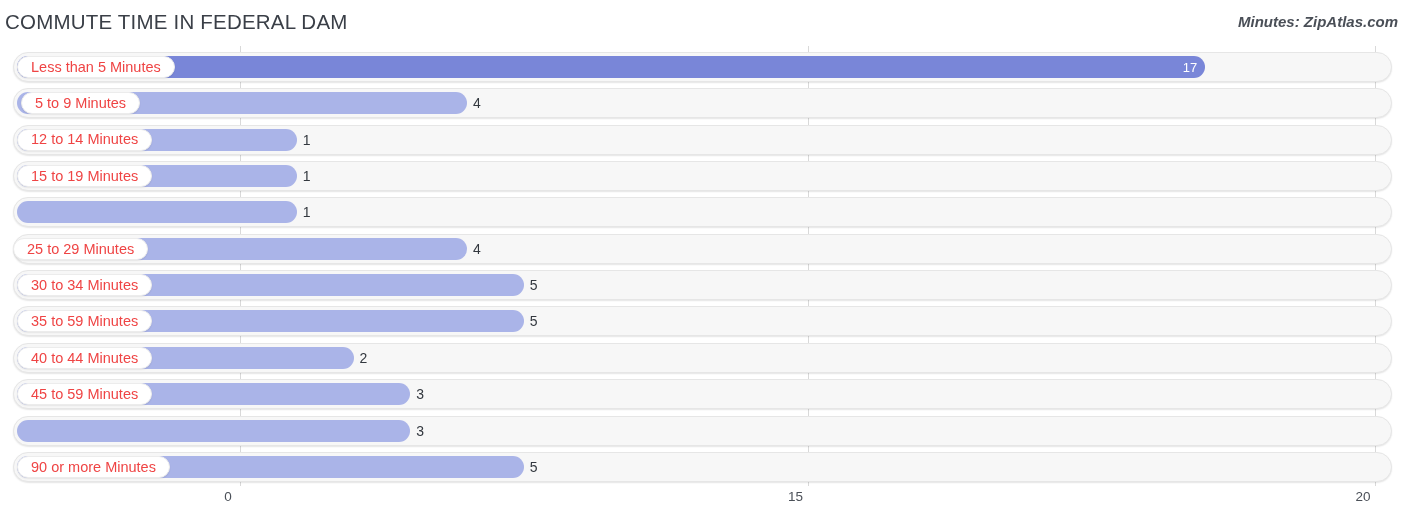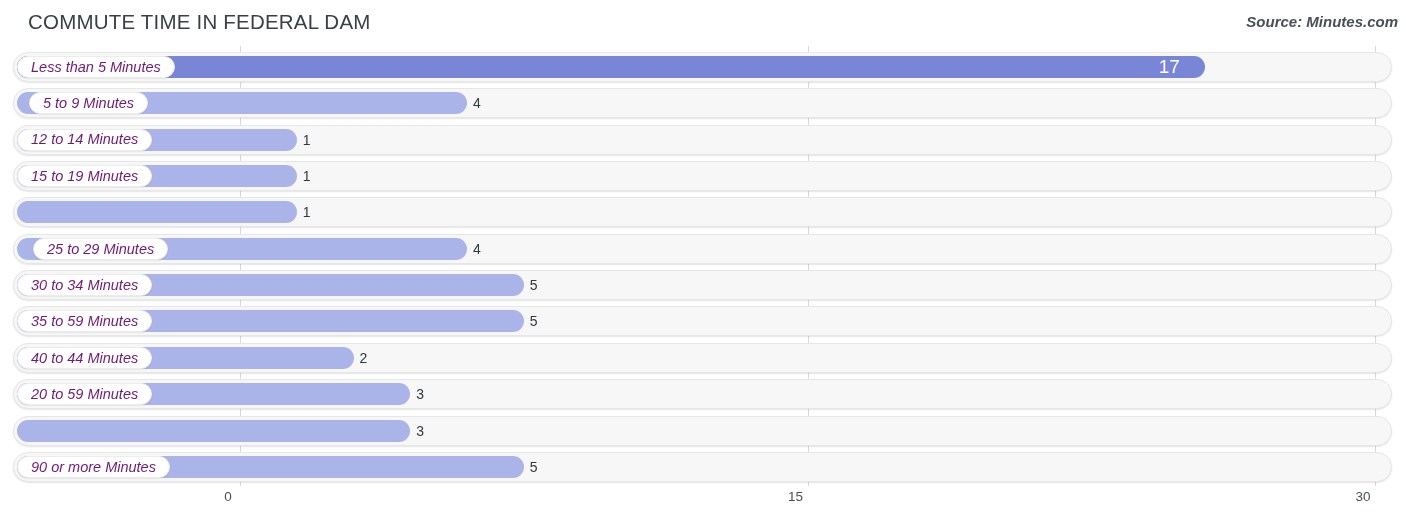--- a/index.html
+++ b/index.html
@@ -18,21 +18,21 @@
 
   
   .header {
     position: absolute;
     left: 0; top: 0;
     width: 1406px;
     height: 46px;
   }
   .chart-title {
     position: absolute;
-    left: 28px;
+    left: 5px;
     top: 10px;
     font-size: 20.5px;
     letter-spacing: 0.2px;
     color: #3a3f47;
     font-weight: 400;
     white-space: nowrap;
   }
   .source {
     position: absolute;
     right: 8px;
@@ -118,40 +118,40 @@
     background: #ffffff;
     border: 1px solid #ececec;
     box-sizing: border-box;
     padding: 0 13px;
     display: flex;
     align-items: center;
     box-shadow: 0 1px 1.5px rgba(0,0,0,0.07);
   }
   .label-pill span {
     font-size: 14.5px;
-    color: #701a75;
+    color: #ef4444;
     white-space: nowrap;
     line-height: 1;
-    font-style: italic;
   }
 
   
   .value {
     position: absolute;
     top: 0;
     height: 30px;
     display: flex;
     align-items: center;
     font-size: 14px;
     color: #33383f;
     white-space: nowrap;
   }
   .value.inside {
     color: #ffffff;
-    font-size: 19px;
+    font-size: 13px;
+    margin-left: 24px;
   }
 
   
   .axis {
     position: absolute;
     left: 0;
     top: 486px;
     width: 1406px;
     height: 37px;
   }
@@ -162,42 +162,42 @@
     color: #4b5058;
     transform: translateX(-50%);
     white-space: nowrap;
   }
 </style>
 </head>
 <body>
 
 <div class="header">
   <div class="chart-title">COMMUTE TIME IN FEDERAL DAM</div>
-  <div class="source">Source: Minutes.com</div>
+  <div class="source">Minutes: ZipAtlas.com</div>
 </div>
 
 <div class="plot">
   <div class="gridlines" id="gridlines">
       <div class="gridline" style="left: 240px;"></div>
       <div class="gridline" style="left: 807.5px;"></div>
       <div class="gridline" style="left: 1375px;"></div>
     </div>
   <div class="rows" id="rows">
       <div class="row" style="top: 6px;">
         <div class="track"></div>
         <div class="bar highlight" style="width: 1187.75px;"></div>
         <div class="label-pill" style="left: 4px;">
           <span>Less than 5 Minutes</span>
         </div>
         <div class="value inside" style="left: 1145.75px;">17</div>
       </div>
       <div class="row" style="top: 42.35px;">
         <div class="track"></div>
         <div class="bar" style="width: 450px;"></div>
-        <div class="label-pill" style="left: 16px;">
+        <div class="label-pill" style="left: 8px;">
           <span>5 to 9 Minutes</span>
         </div>
         <div class="value" style="left: 460px;">4</div>
       </div>
       <div class="row" style="top: 78.7px;">
         <div class="track"></div>
         <div class="bar" style="width: 279.75px;"></div>
         <div class="label-pill" style="left: 4px;">
           <span>12 to 14 Minutes</span>
         </div>
@@ -212,21 +212,21 @@
         <div class="value" style="left: 289.75px;">1</div>
       </div>
       <div class="row" style="top: 151.4px;">
         <div class="track"></div>
         <div class="bar" style="width: 279.75px;"></div>
         <div class="value" style="left: 289.75px;">1</div>
       </div>
       <div class="row" style="top: 187.75px;">
         <div class="track"></div>
         <div class="bar" style="width: 450px;"></div>
-        <div class="label-pill" style="left: 20px;">
+        <div class="label-pill" style="left: 0;">
           <span>25 to 29 Minutes</span>
         </div>
         <div class="value" style="left: 460px;">4</div>
       </div>
       <div class="row" style="top: 224.1px;">
         <div class="track"></div>
         <div class="bar" style="width: 506.75px;"></div>
         <div class="label-pill" style="left: 4px; text-align: center;">
           <span>30 to 34 Minutes</span>
         </div>
@@ -245,21 +245,21 @@
         <div class="bar" style="width: 336.5px;"></div>
         <div class="label-pill" style="left: 4px;">
           <span>40 to 44 Minutes</span>
         </div>
         <div class="value" style="left: 346.5px;">2</div>
       </div>
       <div class="row" style="top: 333.15px;">
         <div class="track"></div>
         <div class="bar" style="width: 393.25px;"></div>
         <div class="label-pill" style="left: 4px;">
-          <span>20 to 59 Minutes</span>
+          <span>45 to 59 Minutes</span>
         </div>
         <div class="value" style="left: 403.25px;">3</div>
       </div>
       <div class="row" style="top: 369.5px;">
         <div class="track"></div>
         <div class="bar" style="width: 393.25px;"></div>
         <div class="value" style="left: 403.25px;">3</div>
       </div>
       <div class="row" style="top: 405.85px;">
         <div class="track"></div>
@@ -268,14 +268,14 @@
           <span>90 or more Minutes</span>
         </div>
         <div class="value" style="left: 516.75px;">5</div>
       </div>
     </div>
 </div>
 
 <div class="axis" id="axis">
     <div class="tick-label" style="left: 228px;">0</div>
     <div class="tick-label" style="left: 795.5px;">15</div>
-    <div class="tick-label" style="left: 1363px;">30</div>
+    <div class="tick-label" style="left: 1363px;">20</div>
   </div>
 
 </body></html>

